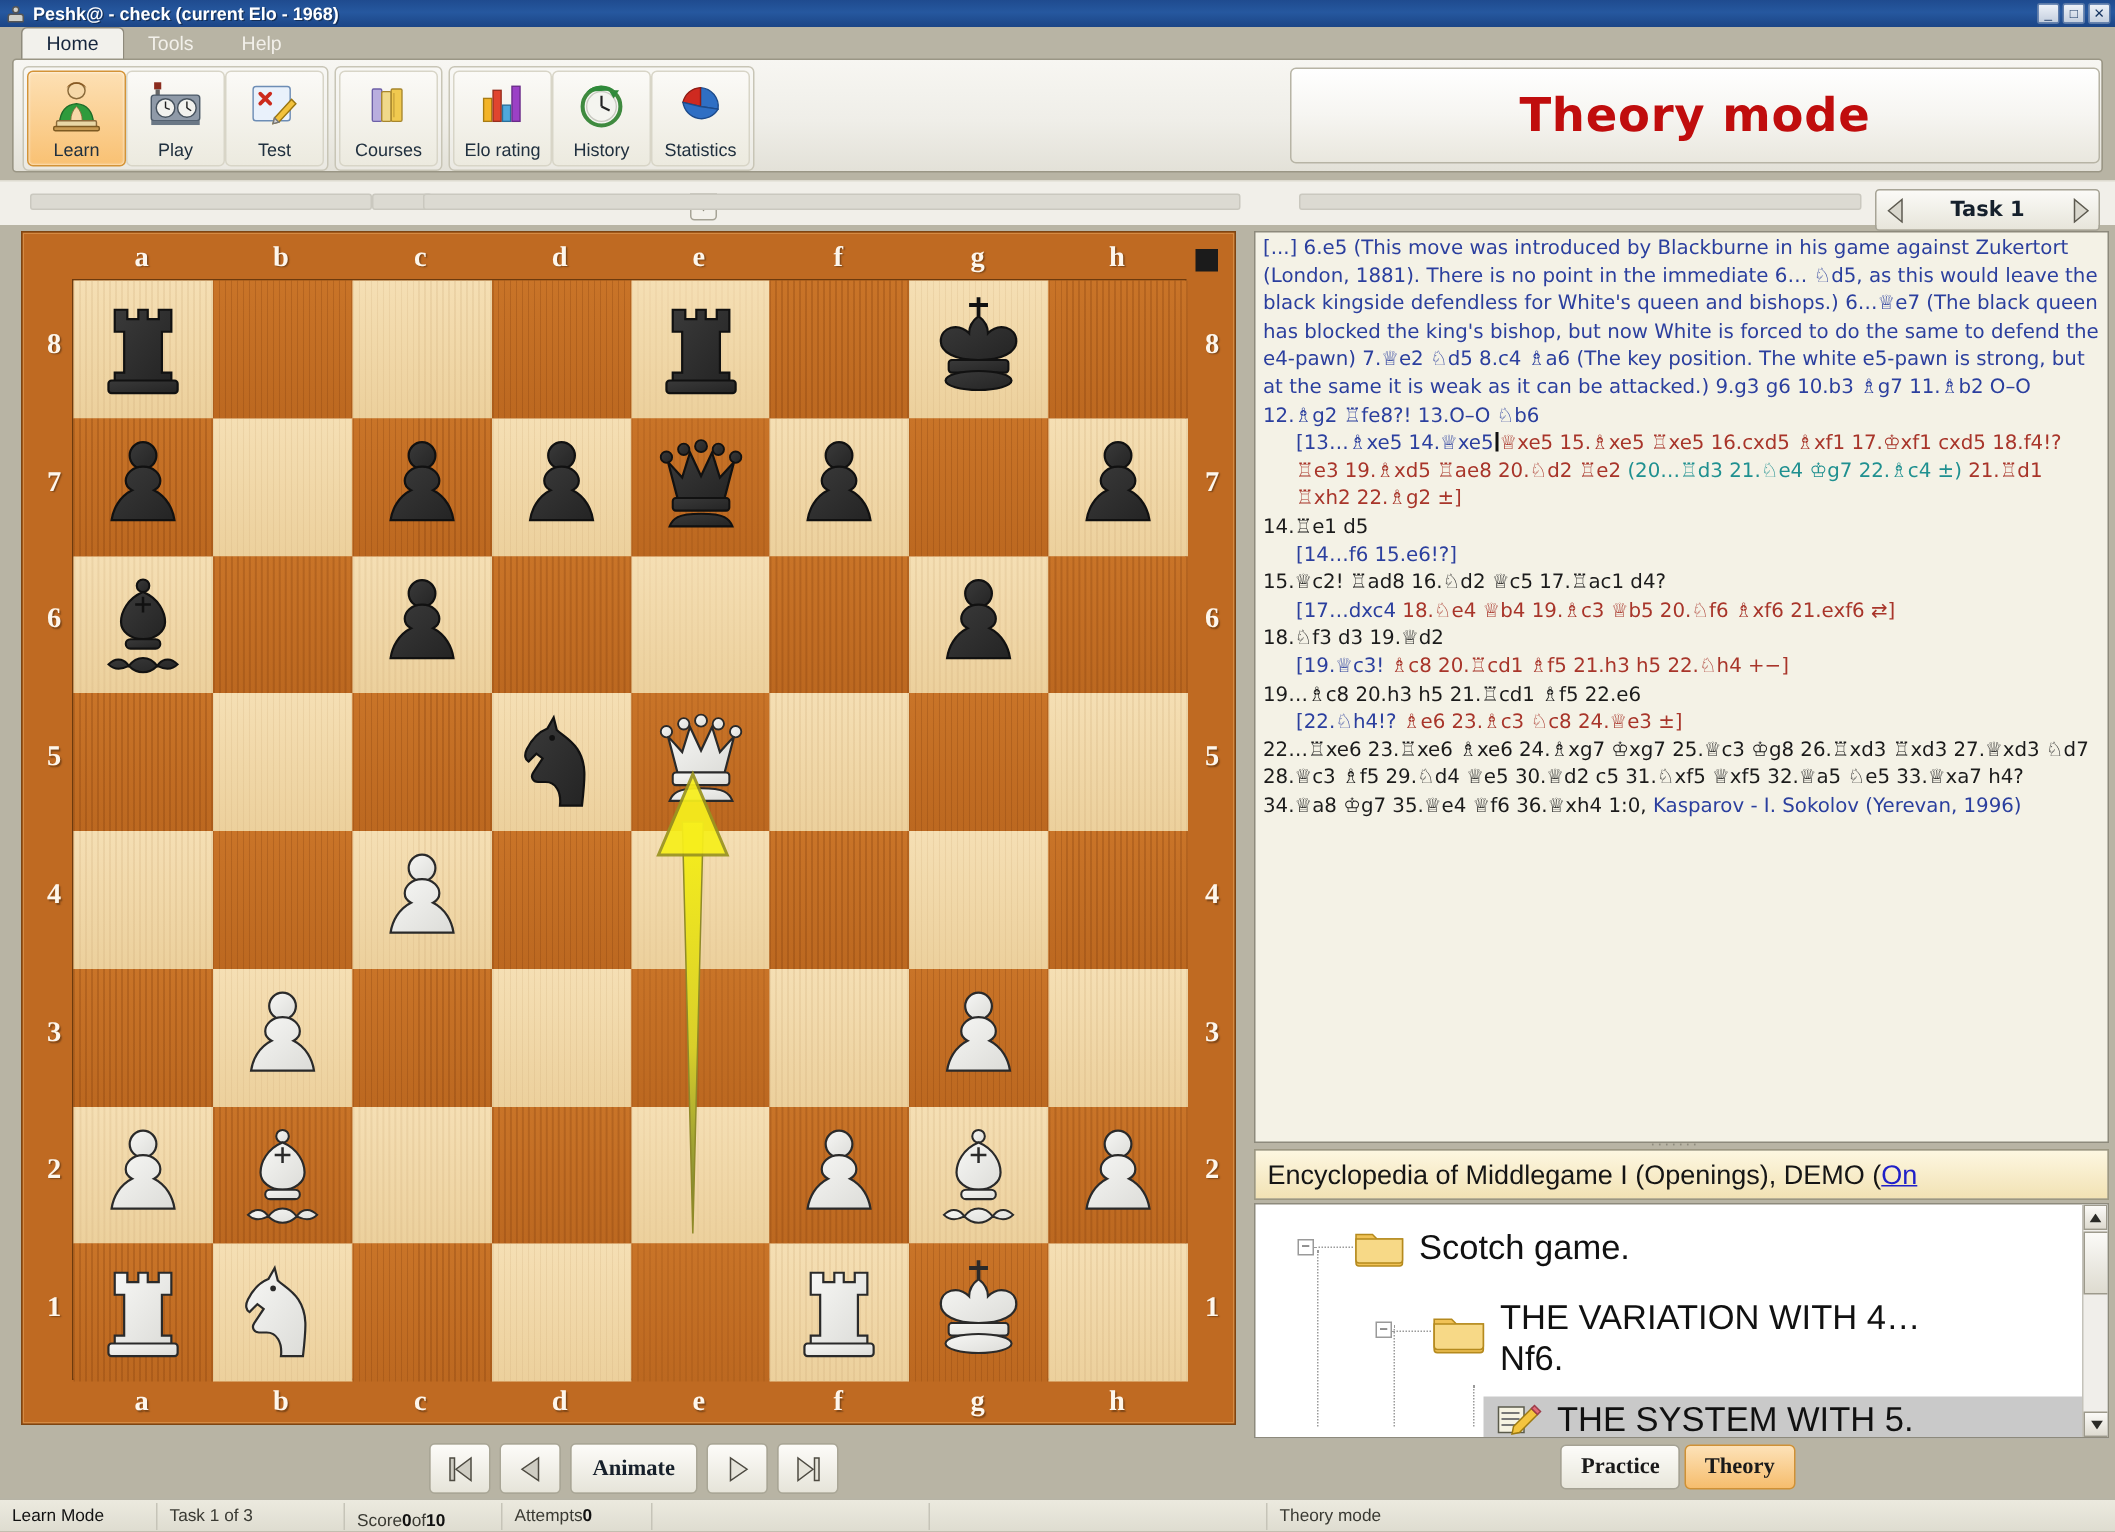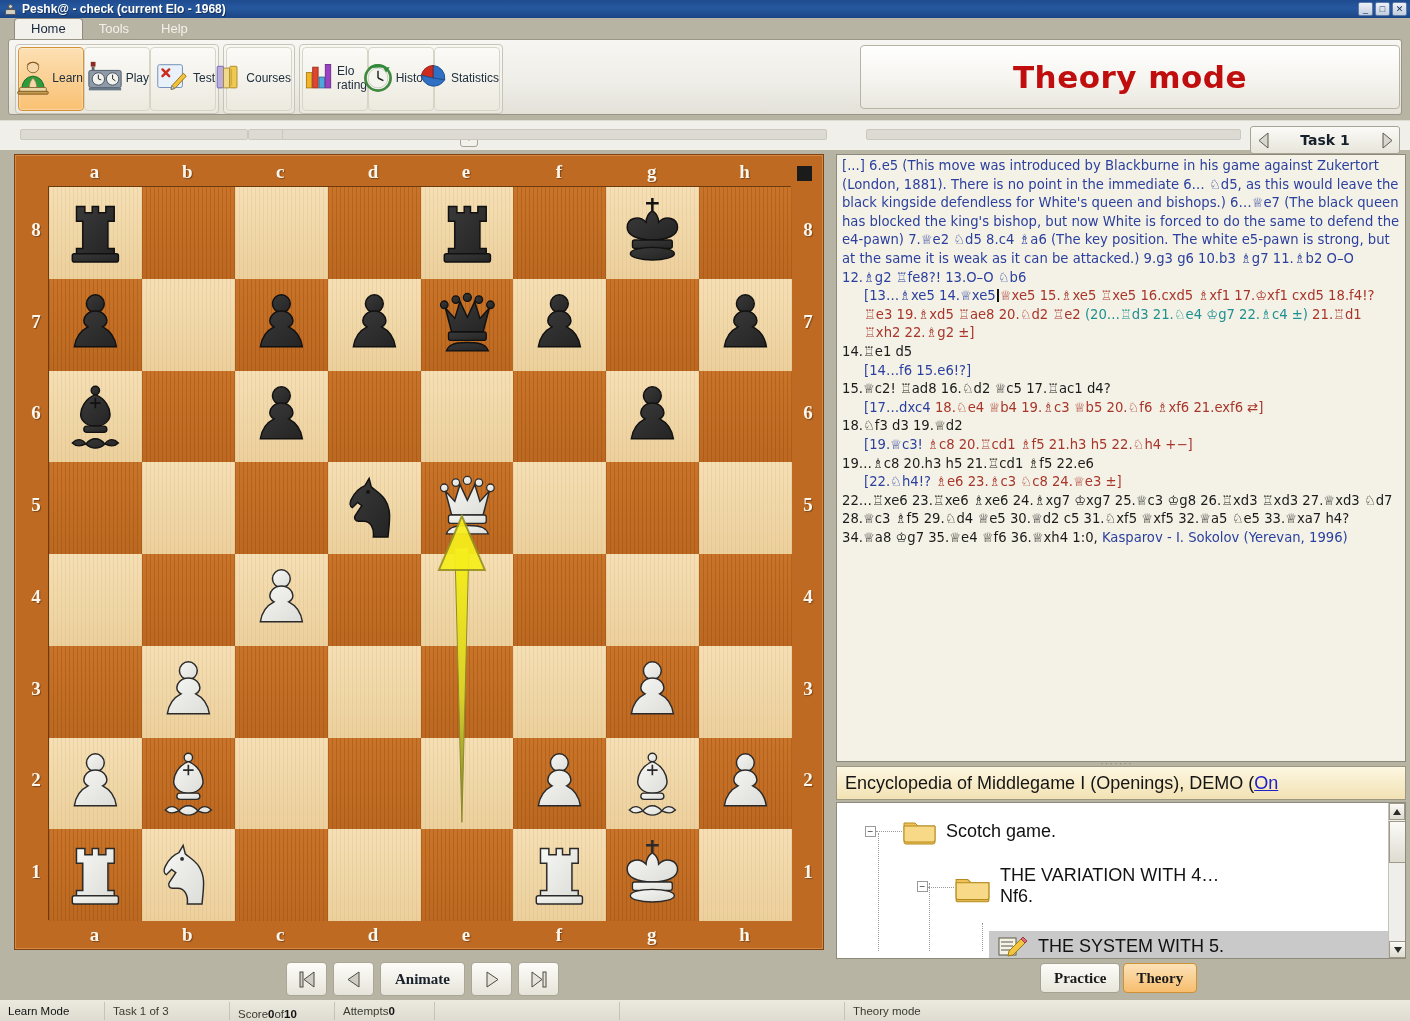--- a/index.html
+++ b/index.html
@@ -58,21 +58,21 @@
     background:linear-gradient(to bottom,#f7f6f2 0%, #efeee8 55%, #e3e1d8 100%);
     border:1px solid #9a9685;border-radius:3px;
   }
   #groupbar{position:absolute;left:6px;top:4px;display:flex;gap:4px;}
   .grp{
     border:1px solid #c8c5b6;border-radius:4px;background:rgba(255,255,255,.25);
     display:flex;padding:2px;
   }
   .rbtn{
     width:66px;height:64px;border:1px solid transparent;border-radius:4px;
-    display:flex;flex-direction:row;align-items:center;justify-content:flex-end;
+    display:flex;flex-direction:column;align-items:center;justify-content:flex-end;
     padding-bottom:3px;cursor:default;
   }
   .rbtn .lbl{font-size:12px;color:#20303f;line-height:14px;}
   .rbtn .ico{flex:1;display:flex;align-items:center;justify-content:center;}
   .rbtn.sel{
     background:linear-gradient(to bottom,#fde0b4,#f9c173);
     border:1px solid #d49336;
     box-shadow:inset 0 0 2px #fff;
   }
   .rbtn:not(.sel){background:linear-gradient(to bottom,#fbfaf7,#eceadf);border:1px solid #d8d5c7;}
@@ -187,21 +187,21 @@
   #coursebar .ct{font-size:18px;color:#151515;font-family:"Liberation Sans",sans-serif;}
   #coursebar .lk{font-size:18px;color:#2020c8;text-decoration:underline;}
   #dots{position:absolute;left:1100px;top:757px;font-size:11px;color:#8e8b7d;letter-spacing:1px;}
 
   
   #tree{
     position:absolute;left:836px;top:802px;width:570px;height:157px;
     background:#ffffff;border:1px solid #8d8a7c;overflow:hidden;
   }
   .tnode{position:absolute;display:flex;align-items:center;}
-  .tnode .tlabel{font-size:18px;color:#111;font-family:"Liberation Sans",sans-serif;white-space:nowrap;}
+  .tnode .tlabel{font-size:23px;color:#111;font-family:"Liberation Sans",sans-serif;white-space:nowrap;}
   .tnode.sel{background:#c9c9c9;}
   .tbox{
     width:11px;height:11px;border:1px solid #9a9a9a;background:#fff;
     display:flex;align-items:center;justify-content:center;font-size:10px;line-height:9px;color:#333;
   }
   .dotline{border-top:1px dotted #9a9a9a;height:0;}
   .vline{position:absolute;border-left:1px dotted #9a9a9a;width:0;}
   #treescroll{
     position:absolute;right:0;top:0;width:17px;height:100%;background:#f0eeea;border-left:1px solid #c4c2ba;
   }

